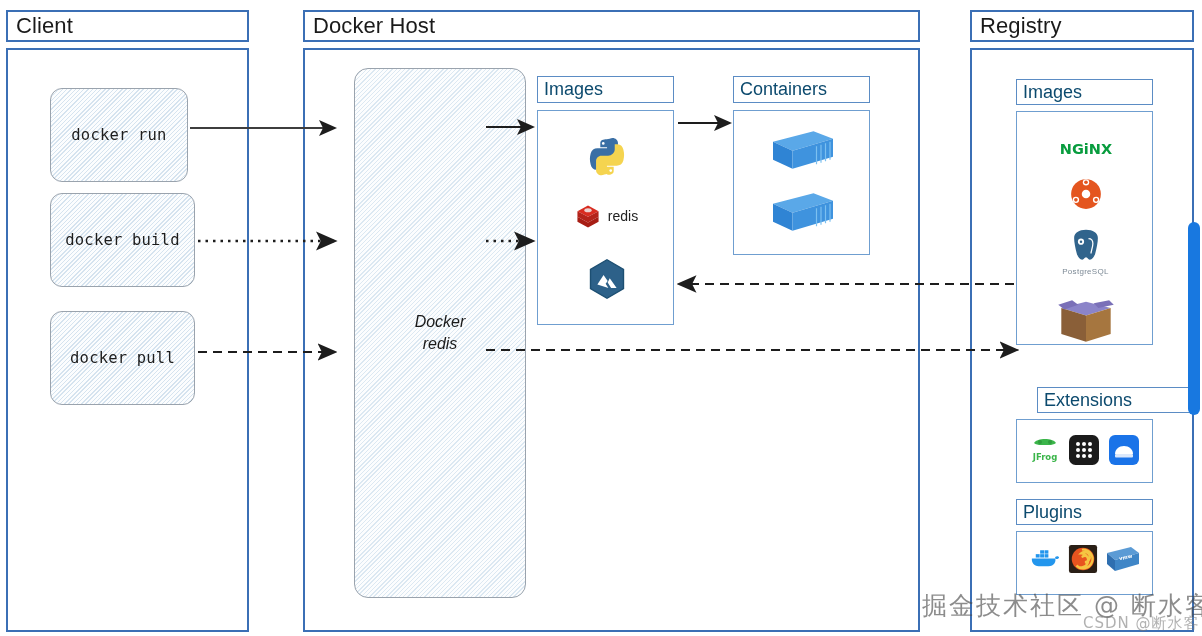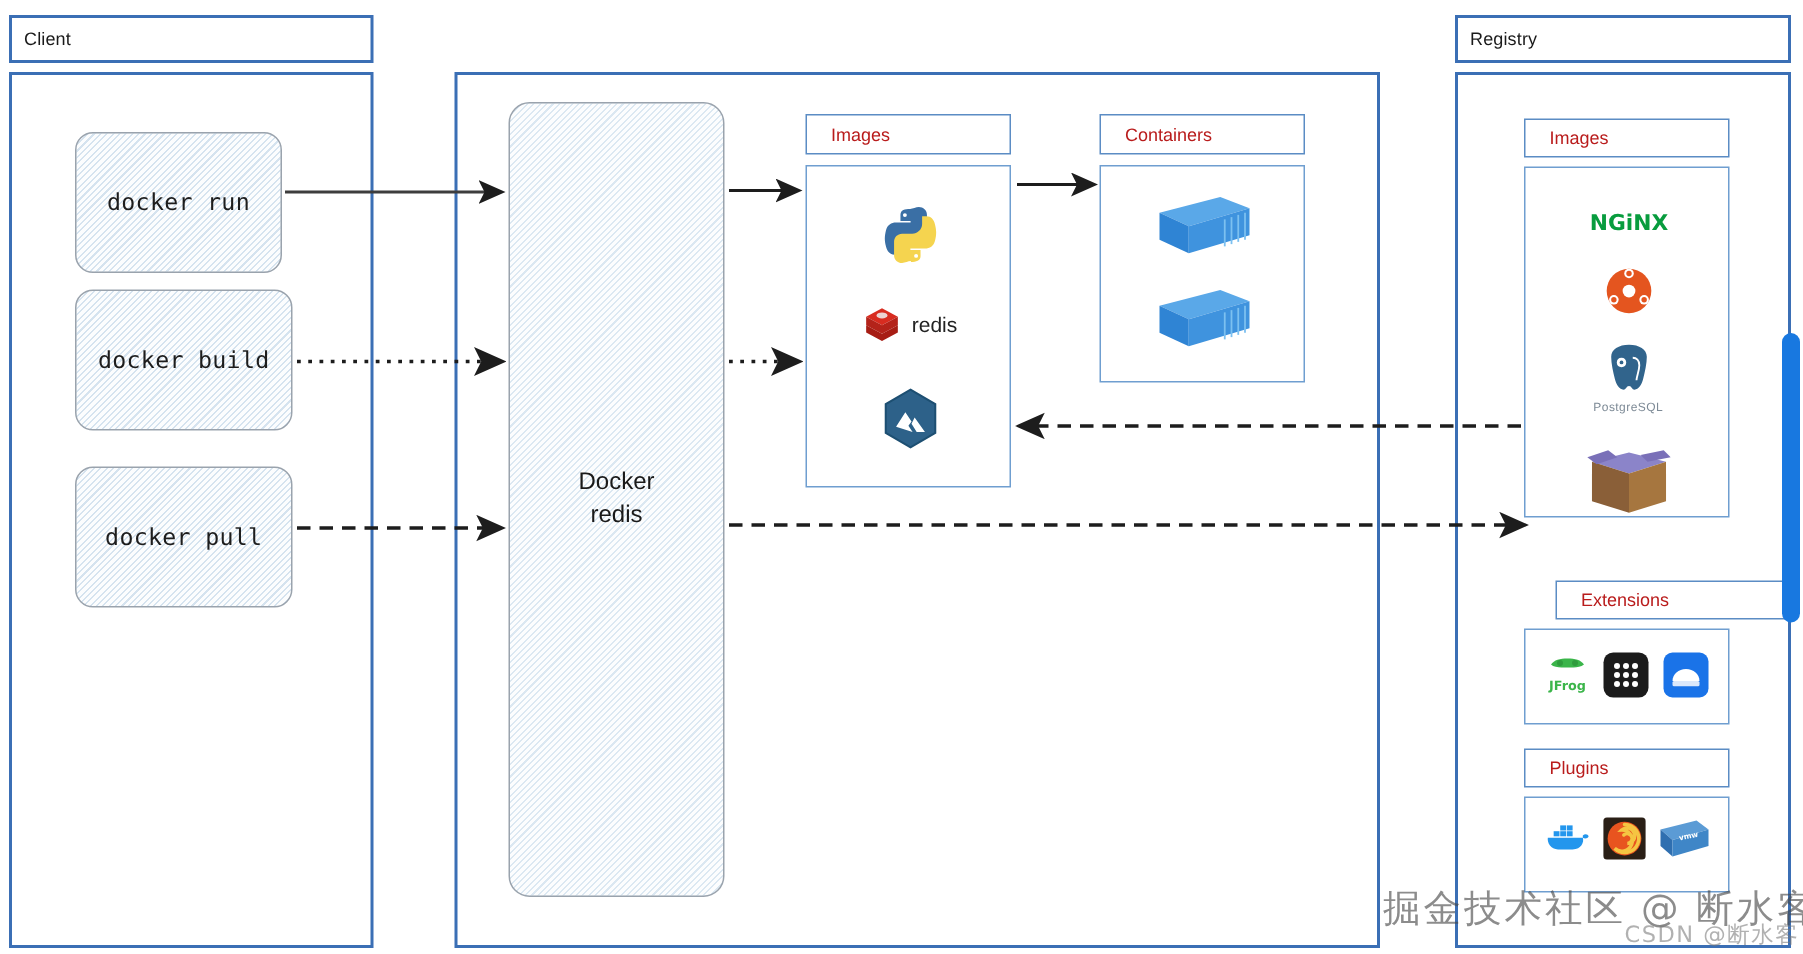--- a/index.html
+++ b/index.html
@@ -15,37 +15,37 @@
     overflow: hidden;
   }
 
   
   .panel-title {
     position: absolute;
     border: 2px solid #3b6fb5;
     background: #ffffff;
     display: flex; align-items: center;
     padding-left: 8px;
-    font-size: 12px; color: #1a1a1a;
+    font-size: 22px; color: #1a1a1a;
     letter-spacing: .1px;
   }
   .panel-body {
     position: absolute;
     border: 2px solid #3b6fb5;
     background: #ffffff;
   }
 
   
   .sub-title {
     position: absolute;
     border: 1px solid #5b8cc4;
     background: #ffffff;
     display: flex; align-items: center;
-    padding-left: 16px;
-    font-size: 12px; color: #b91c1c;
+    padding-left: 6px;
+    font-size: 18px; color: #0c4a6e;
   }
   .sub-body {
     position: absolute;
     border: 1px solid #6f9ed0;
     background: #ffffff;
   }
 
   
   .cmd-card {
     position: absolute;
@@ -132,23 +132,26 @@
   <div class="cmd-card" style="left:50px; top:88px; width:138px; height:94px;">
     <span>docker run</span>
   </div>
   <div class="cmd-card" style="left:50px; top:193px; width:145px; height:94px;">
     <span>docker build</span>
   </div>
   <div class="cmd-card" style="left:50px; top:311px; width:145px; height:94px;">
     <span>docker pull</span>
   </div>
 
+  <div class="panel-title" style="left:303px; top:10px; width:617px; height:32px;">
+    <span>Docker Host</span>
+  </div>
   <div class="panel-body" style="left:303px; top:48px; width:617px; height:584px;"></div>
 
-  <div id="daemon" style="left:339px; top:68px; width:144px; height:530px;">
+  <div id="daemon" style="left:354px; top:68px; width:172px; height:530px;font-style:italic;">
     <div>
       <div>Docker</div>
       <div>redis</div>
     </div>
   </div>
 
   <div class="sub-title" style="left:537px; top:76px; width:137px; height:27px;">
     <span>Images</span>
   </div>
   <div class="sub-body" style="left:537px; top:110px; width:137px; height:215px;">

